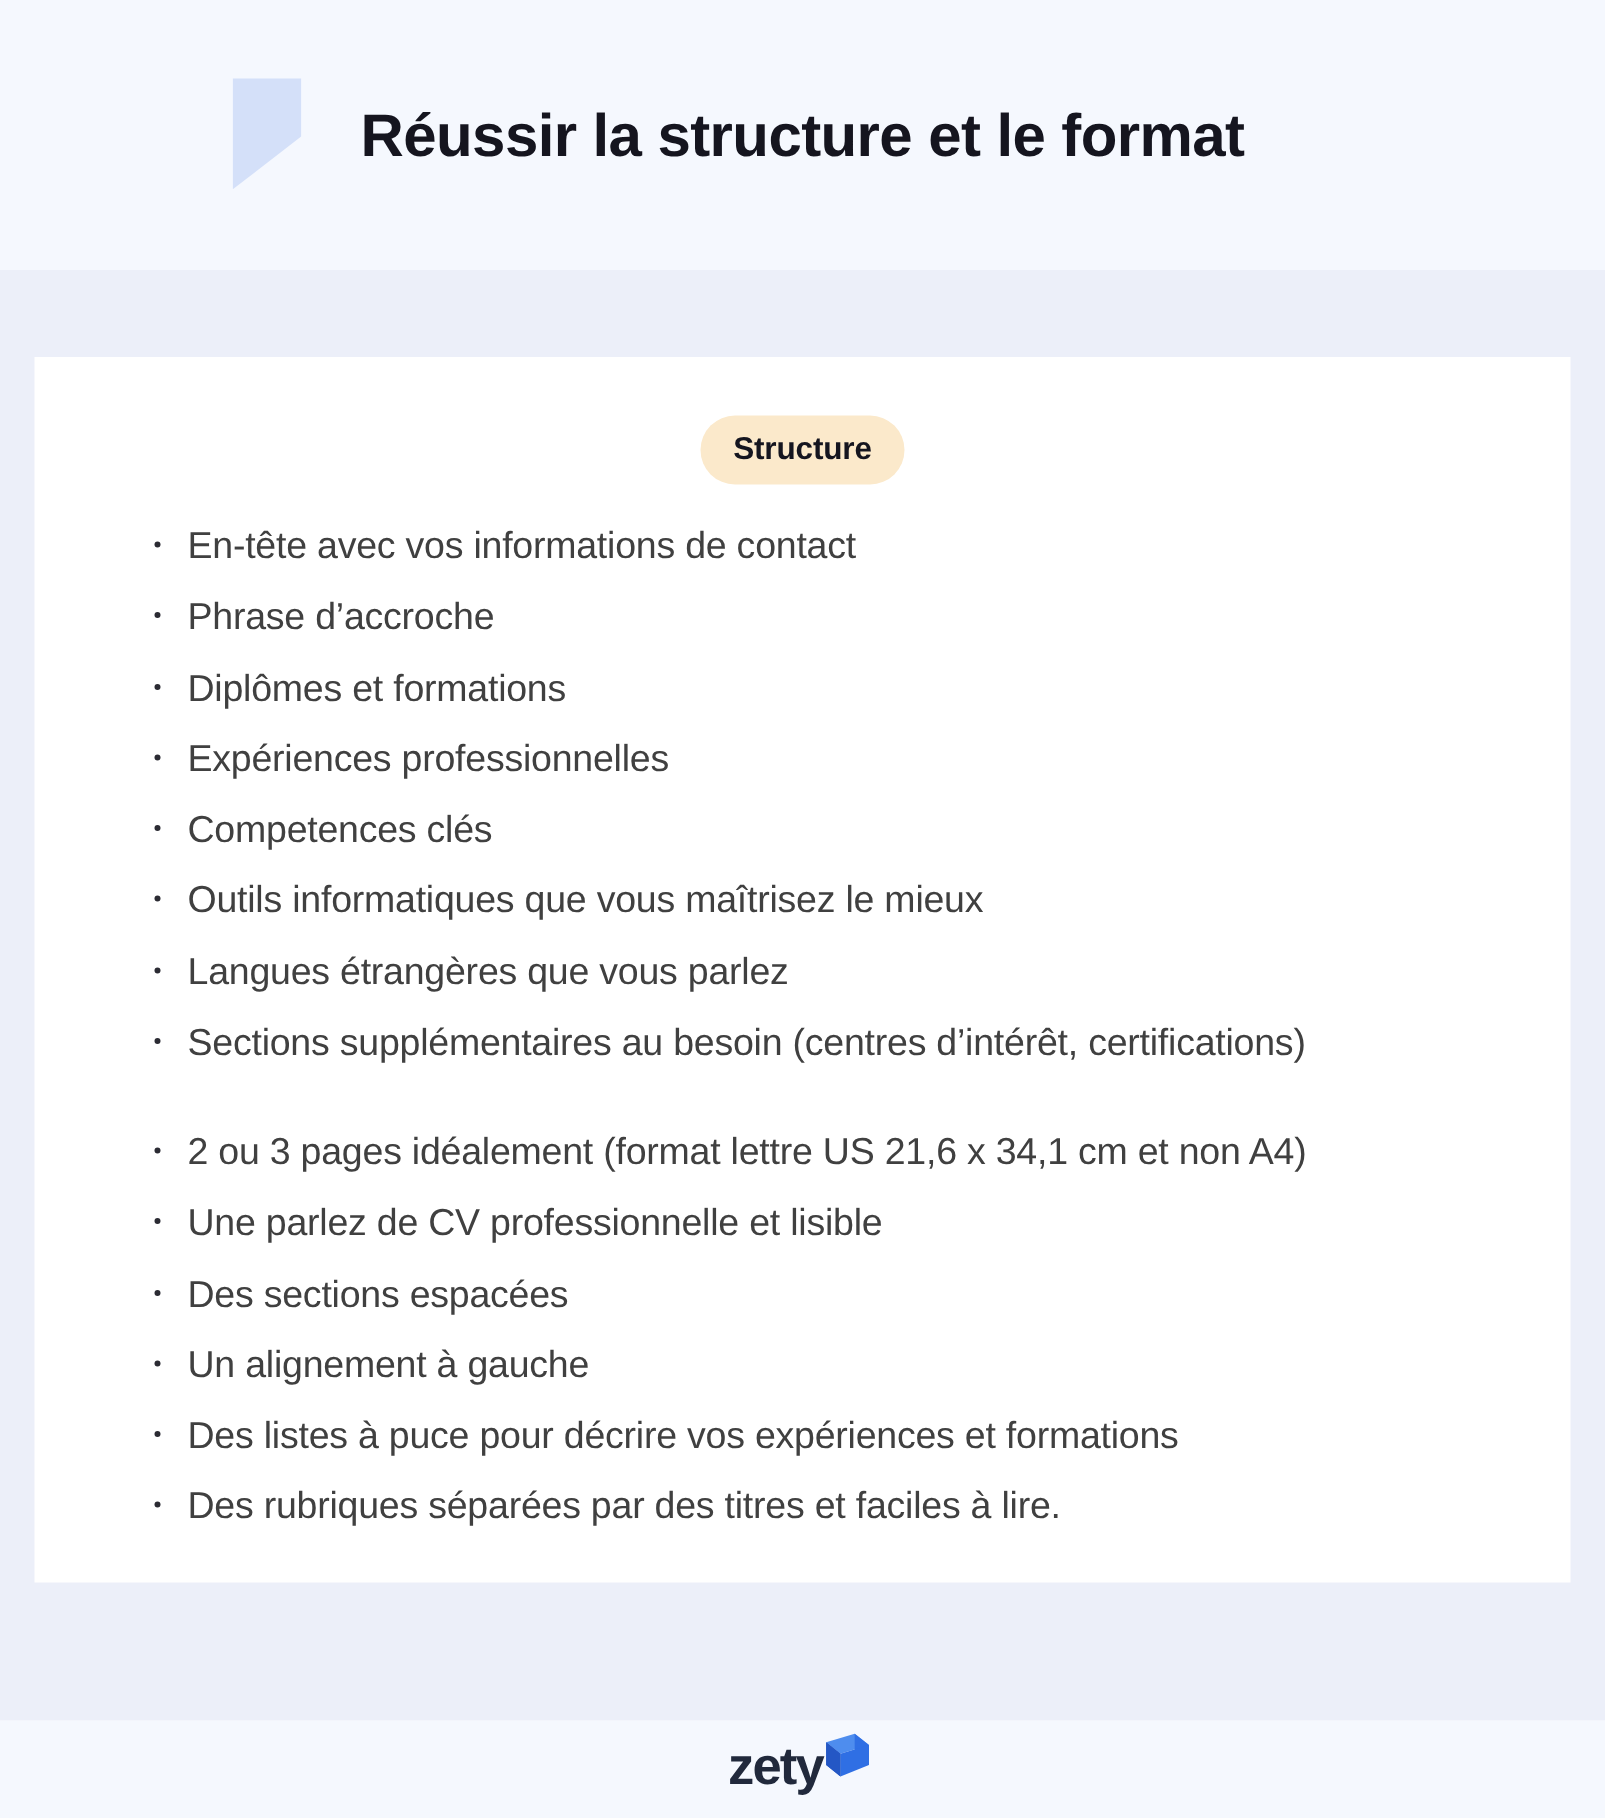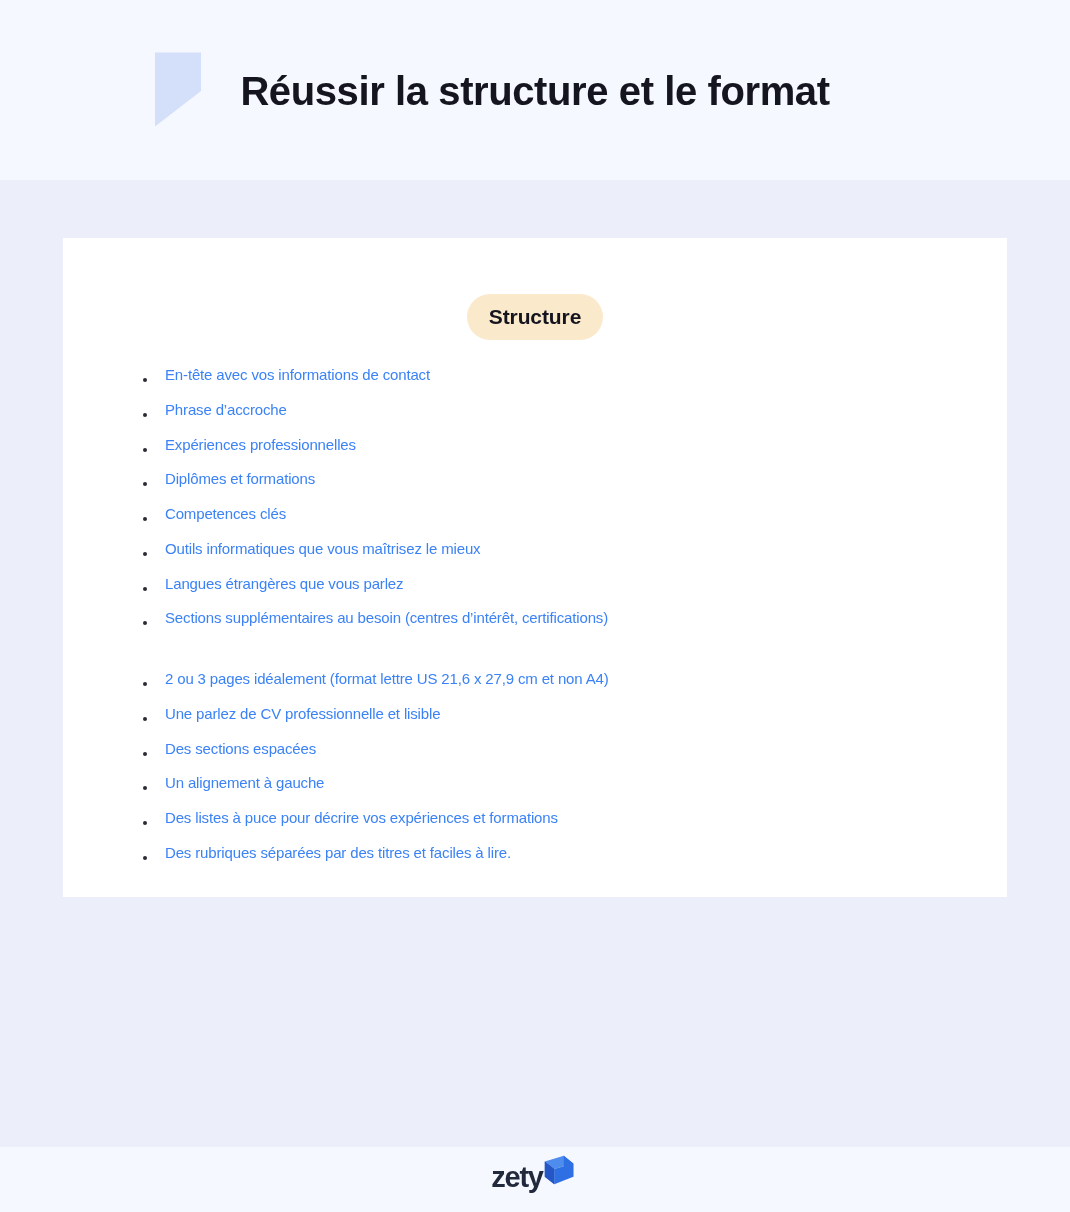--- a/index.html
+++ b/index.html
@@ -76,24 +76,24 @@
     flex: 1 1 auto;
     background: #ECEFF9;
     box-sizing: border-box;
     display: flex;
     justify-content: center;
     align-items: flex-start;
     padding-top: 58px;
   }
 
   .card {
-    width: 944px;
+    width: 1024px;
     background: #FFFFFF;
     box-sizing: border-box;
-    padding: 56px 40px 34px 40px;
+    padding: 39px 40px 34px 40px;
   }
 
   .section { width: 100%; }
   .section + .section { margin-top: 42px; }
 
   .badge-row {
     display: flex;
     justify-content: center;
     margin-bottom: 26px;
   }
@@ -111,23 +111,23 @@
   }
 
   ul.bullets {
     list-style: none;
     margin: 0;
     padding: 0 0 0 36px;
   }
 
   ul.bullets li {
     position: relative;
-    font-size: 15px;
+    font-size: 25px;
     line-height: 1.25;
-    color: #3b82f6;
+    color: #404040;
     padding-left: 26px;
     margin-bottom: 16px;
     letter-spacing: -0.15px;
     white-space: nowrap;
   }
   ul.bullets li:last-child { margin-bottom: 0; }
 
   ul.bullets li::before {
     content: "";
     position: absolute;
@@ -153,21 +153,21 @@
 
   .logo {
     display: flex;
     align-items: center;
     justify-content: center;
     gap: 0px;
     transform: translateY(-2px);
   }
 
   .logo-word {
-    font-size: 29px;
+    font-size: 35px;
     font-weight: 700;
     color: #21293C;
     letter-spacing: -1.2px;
     line-height: 1;
     font-family: "Liberation Sans", "DejaVu Sans", sans-serif;
   }
 
   .logo-mark {
     width: 38px;
     height: 38px;
@@ -193,32 +193,32 @@
   <div class="body-band">
     <div class="card">
 
       <div class="section">
         <div class="badge-row">
           <span class="badge">Structure</span>
         </div>
         <ul class="bullets">
           <li>En-tête avec vos informations de contact</li>
           <li>Phrase d’accroche</li>
+          <li>Diplômes et formations</li>
           <li>Expériences professionnelles</li>
-          <li>Diplômes et formations</li>
           <li>Competences clés</li>
           <li>Outils informatiques que vous maîtrisez le mieux</li>
           <li>Langues étrangères que vous parlez</li>
           <li>Sections supplémentaires au besoin (centres d’intérêt, certifications)</li>
         </ul>
       </div>
 
       <div class="section">
         <ul class="bullets">
-          <li>2 ou 3 pages idéalement (format lettre US 21,6 x 27,9 cm et non A4)</li>
+          <li>2 ou 3 pages idéalement (format lettre US 21,6 x 34,1 cm et non A4)</li>
           <li>Une parlez de CV professionnelle et lisible</li>
           <li>Des sections espacées</li>
           <li>Un alignement à gauche</li>
           <li>Des listes à puce pour décrire vos expériences et formations</li>
           <li>Des rubriques séparées par des titres et faciles à lire.</li>
         </ul>
       </div>
 
     </div>
   </div>

